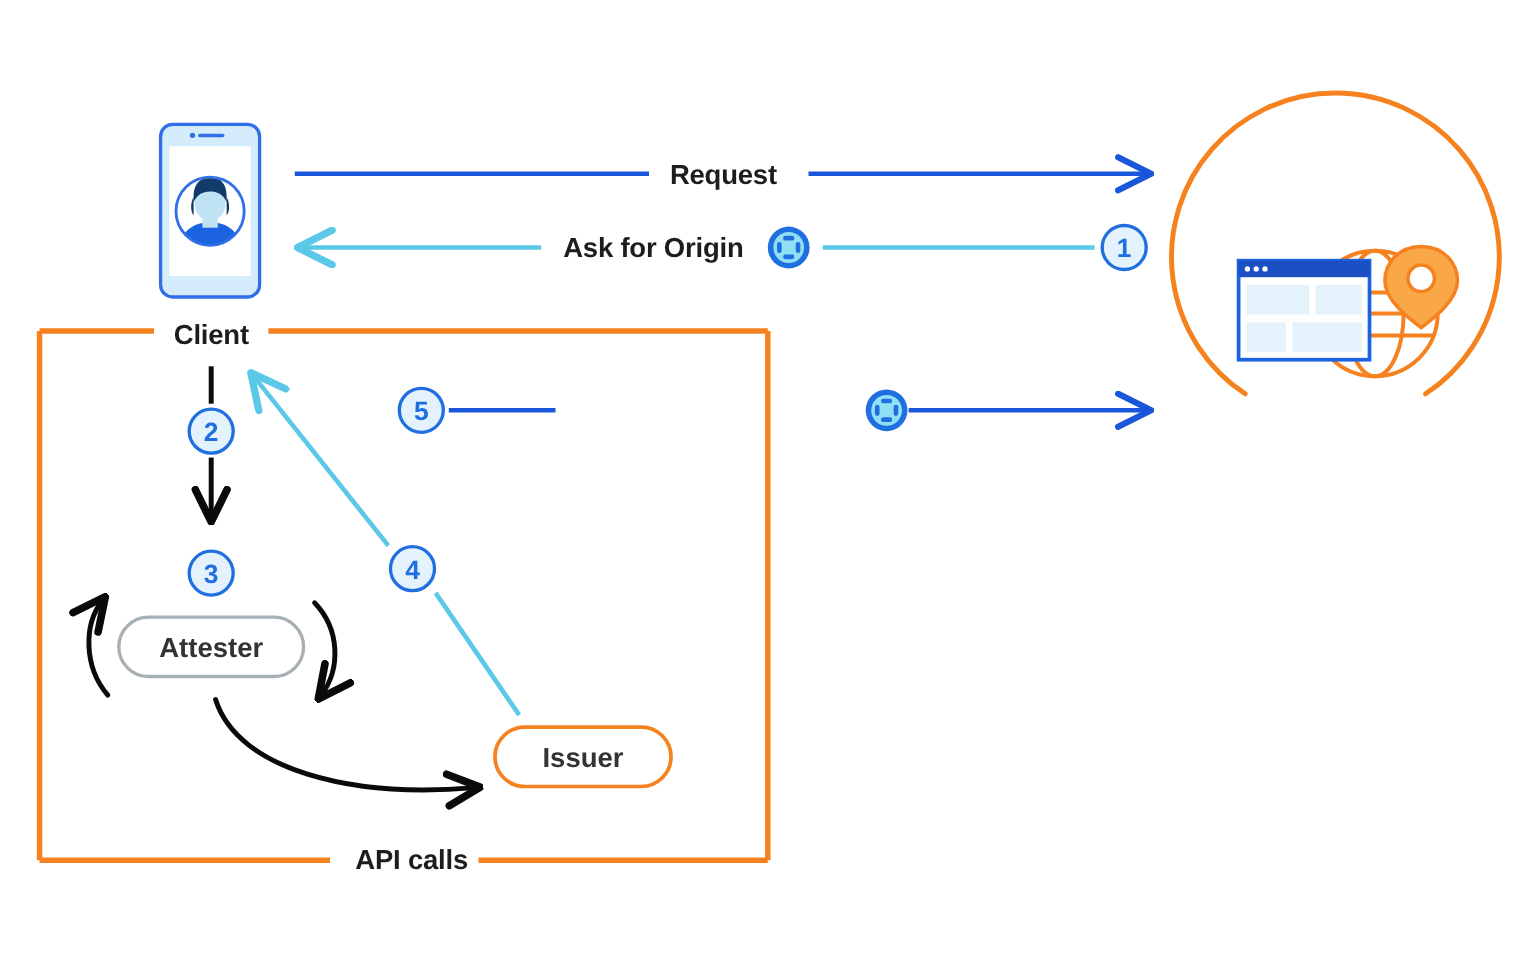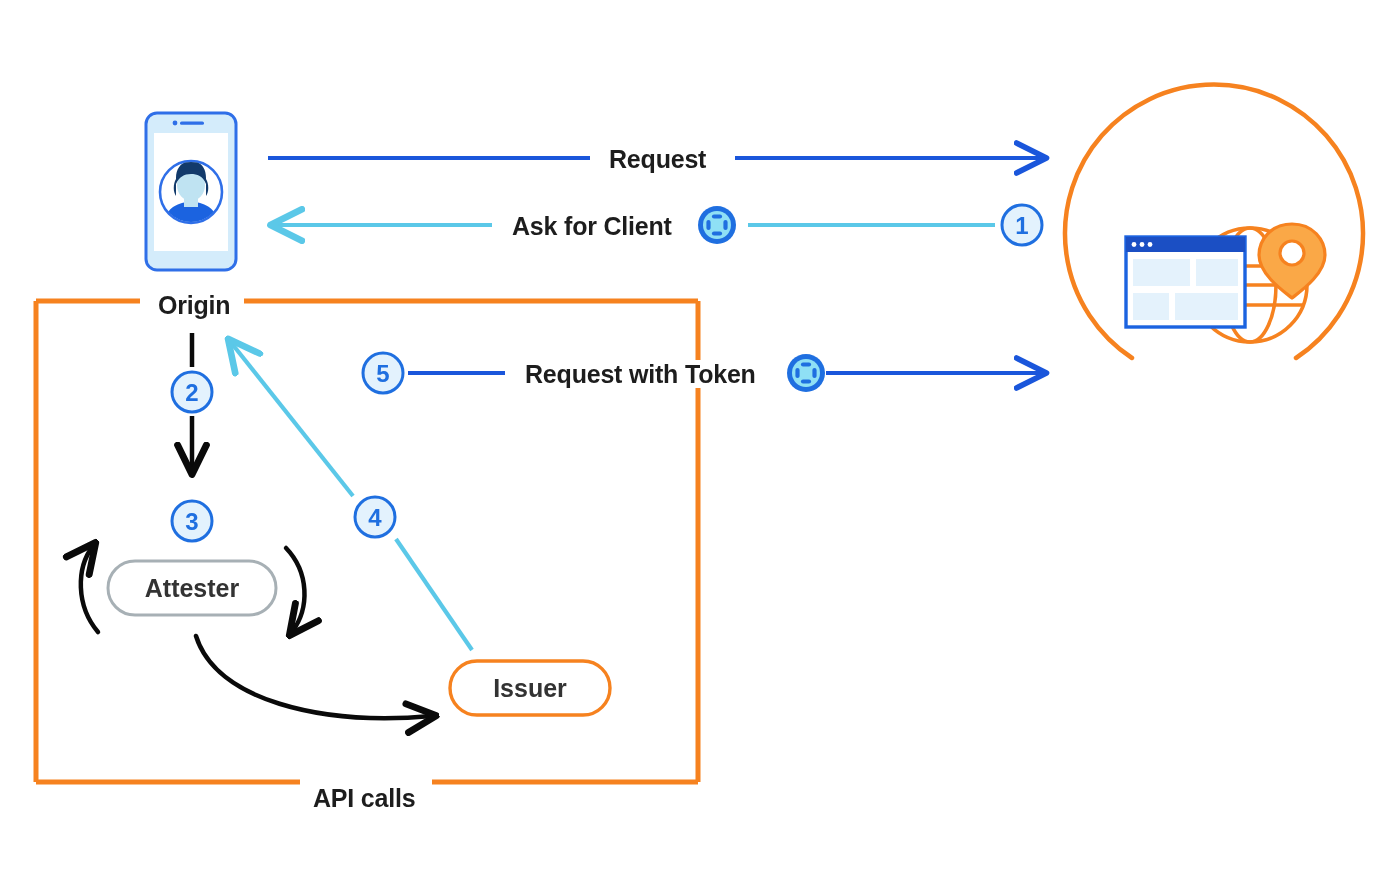--- a/index.html
+++ b/index.html
@@ -243,25 +243,24 @@
 
       <g>
         <path d="M1292,224 C1271,224 1259,240 1259,255 C1259,275 1286,293 1292,298 C1298,293 1325,275 1325,255 C1325,240 1313,224 1292,224 Z" fill="#faa847" stroke="#f6821f" stroke-width="3.2" stroke-linejoin="round"></path>
         <circle cx="1292" cy="253" r="12" fill="#ffffff" stroke="#f6821f" stroke-width="3.2"></circle>
       </g>
     </g>
   </svg>
 
   <div class="lbl lbl-flow" style="left:600px; top:145px;">Request</div>
 
-  <div class="lbl lbl-flow" style="left:503px; top:212px;">Ask for Client</div>
-
-  <div class="lbl lbl-flow" style="left:516px; top:360px;">Request with Token</div>
-
-  <div class="lbl lbl-node" style="left:148px; top:291px;">Origin</div>
-
-  <div class="lbl lbl-node" style="left:303px; top:768px;margin-top:16px;">API calls</div>
+  <div class="lbl lbl-flow" style="left:503px; top:212px;">Ask for Origin</div>
+
+
+  <div class="lbl lbl-node" style="left:148px; top:291px;">Client</div>
+
+  <div class="lbl lbl-node" style="left:313px; top:768px;">API calls</div>
 
 
   <div class="lbl lbl-multi" style="left:1118px; top:384px; width:195px; text-align:center;">
   </div>
 
 </div>
 
 </body></html>

